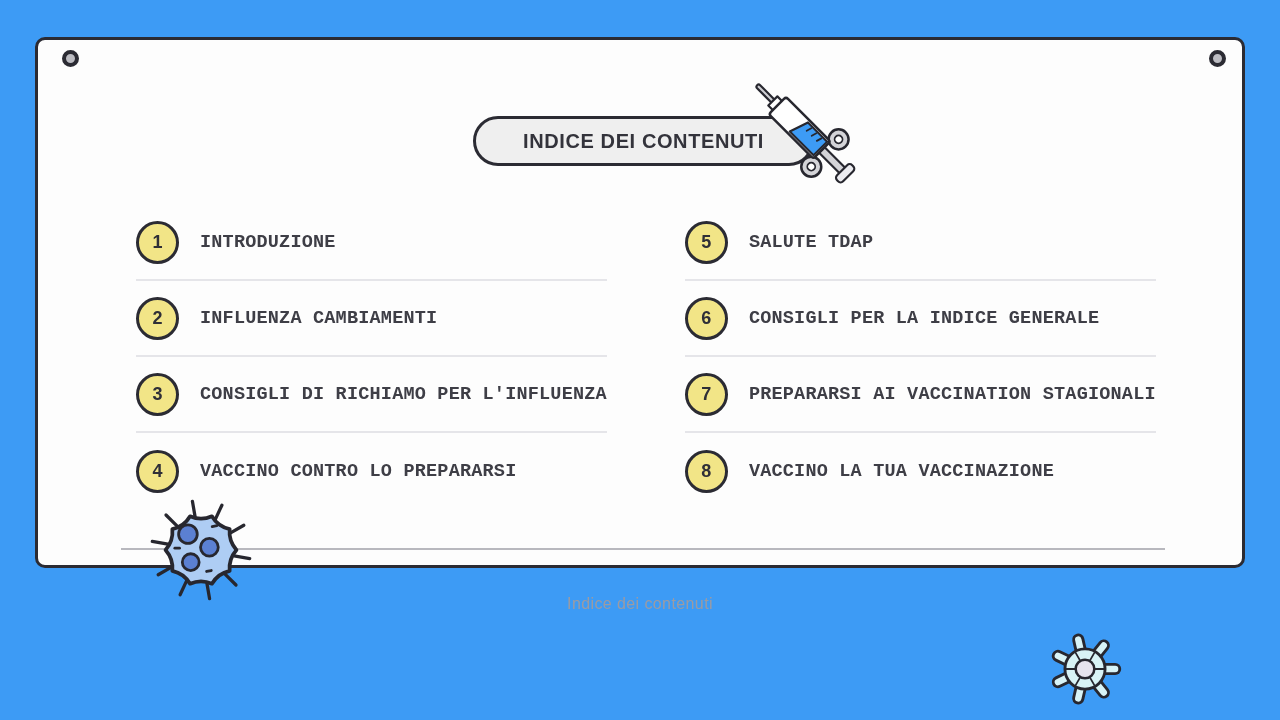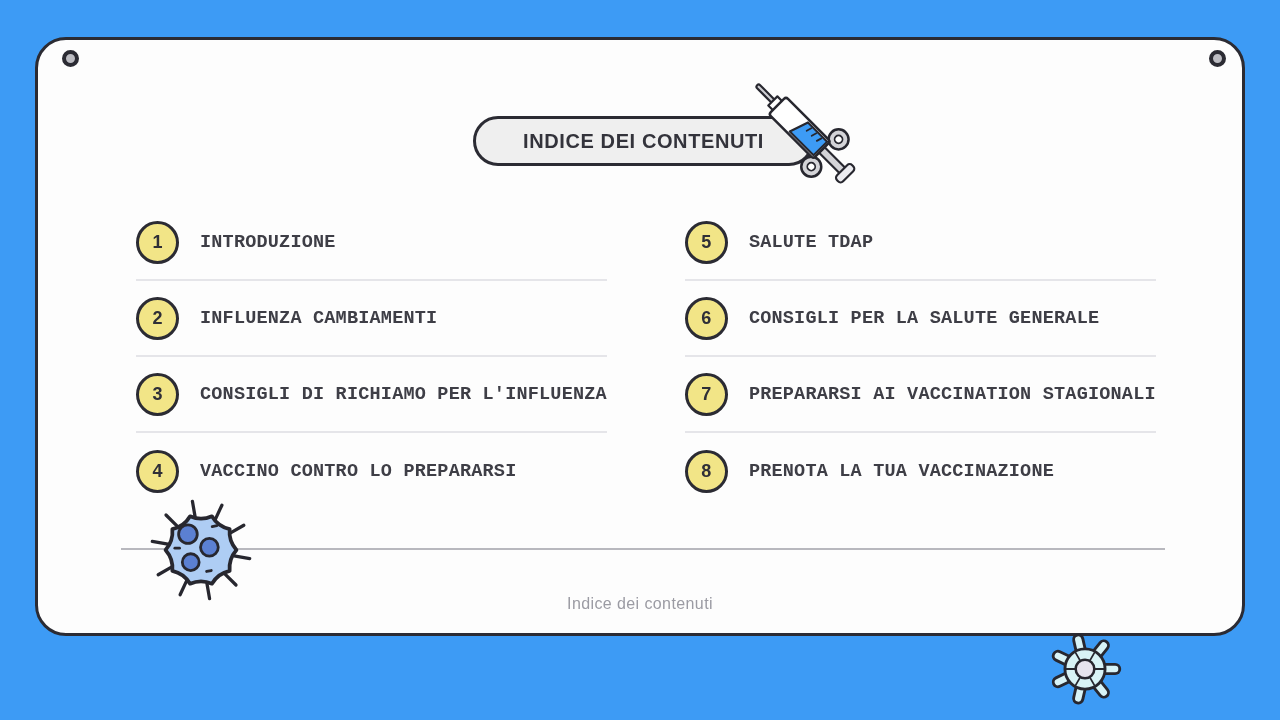--- a/index.html
+++ b/index.html
@@ -4,24 +4,24 @@
 <style>
   * { box-sizing: border-box; margin: 0; padding: 0; }
   html, body { width: 1280px; height: 720px; overflow: hidden; }
   body {
     position: relative;
     background: var(--background-blue, #3D9BF5);
     font-family: "Liberation Sans", sans-serif;
   }
   .card {
     position: absolute; left: 35px; top: 37px;
-    width: 1210px; height: 599px;
+    width: 1210px; height: 531px;
     background: #FDFDFD;
     border: 3px solid var(--outline-dark, #2B2B33);
-    border-radius: 31px;
+    border-radius: 10px;
   }
   .screw {
     position: absolute; top: 10px;
     width: 17px; height: 17px; border-radius: 50%;
     border: 4px solid var(--outline-dark, #2B2B33);
     background: #BCBCC2;
   }
   .screw-left { left: 24px; }
   .screw-right { right: 16px; }
 
@@ -145,33 +145,33 @@
         <div class="toc-item">
     <span class="num-badge">
       <span>5</span>
     </span>
     <span class="toc-label">SALUTE TDAP</span>
   </div>
         <div class="toc-item">
     <span class="num-badge">
       <span>6</span>
     </span>
-    <span class="toc-label">CONSIGLI PER LA SALUTE GENERALE</span>
+    <span class="toc-label">CONSIGLI PER LA INDICE GENERALE</span>
   </div>
         <div class="toc-item">
     <span class="num-badge">
       <span>7</span>
     </span>
     <span class="toc-label">PREPARARSI AI VACCINATION STAGIONALI</span>
   </div>
         <div class="toc-item">
     <span class="num-badge">
       <span>8</span>
     </span>
-    <span class="toc-label">PRENOTA LA TUA VACCINAZIONE</span>
+    <span class="toc-label">VACCINO LA TUA VACCINAZIONE</span>
   </div>
       </div>
   </div>
 
   <div class="bottom-divider"></div>
 
   <svg class="virus-left" viewBox="0 0 120 120">
     <g stroke="#27272F" stroke-linecap="round">
       <line x1="95.5" y1="66.3" x2="112.2" y2="69.2" stroke-width="3.5"></line>
       <line x1="85.5" y1="85.5" x2="97.5" y2="97.5" stroke-width="3.5"></line>

